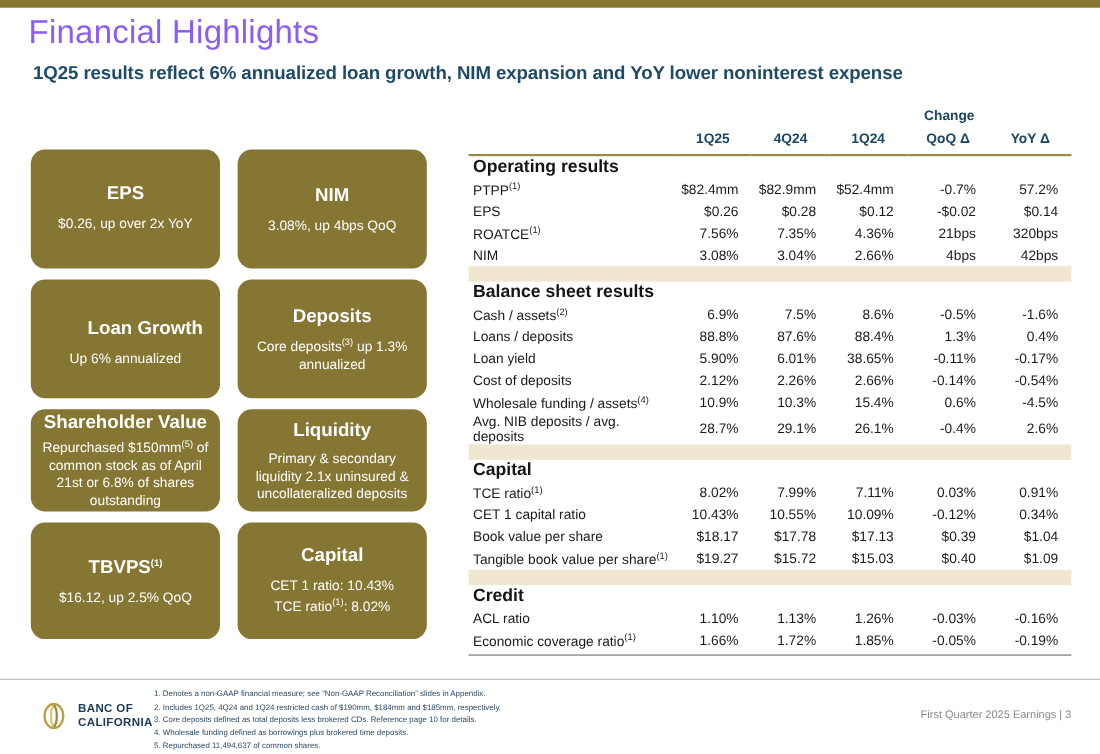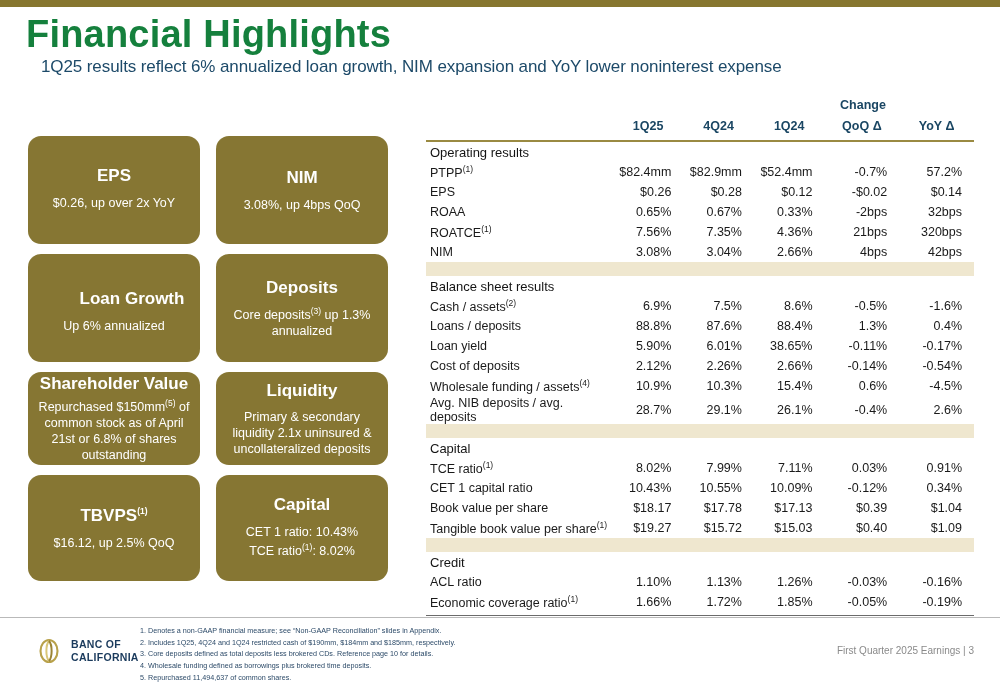--- a/index.html
+++ b/index.html
@@ -5,25 +5,25 @@
   html,body{margin:0;padding:0;}
   body{
     width:1000px;height:685px;background:#ffffff;
     font-family:"Liberation Sans",sans-serif;
     color:#1a4663;overflow:hidden;position:relative;
   }
   .topbar{position:absolute;left:0;top:0;width:1000px;height:7px;background:#86762f;}
 
   .page-title{
     position:absolute;left:26px;top:13px;
-    font-size:38px;font-weight:700;color:#15803d;letter-spacing:.2px;
+    font-size:30px;font-weight:400;color:#8b5cf6;letter-spacing:.2px;
   }
   .page-subtitle{
-    position:absolute;left:41px;top:57px;
-    font-size:17px;font-weight:400;color:#1d4a69;letter-spacing:-.1px;
+    position:absolute;left:30px;top:57px;
+    font-size:17px;font-weight:700;color:#1d4a69;letter-spacing:-.1px;
   }
 
   
   .cards{position:absolute;left:28px;top:136px;width:362px;}
   .card-row{display:flex;gap:16px;margin-bottom:10px;}
   .card{
     width:172px;background:#867633;border-radius:13px;color:#ffffff;
     display:flex;flex-direction:column;align-items:center;justify-content:center;
     text-align:center;padding:6px 9px;box-sizing:border-box;
   }
@@ -56,21 +56,21 @@
   table.fin td.num{text-align:right;padding-right:12px;}
   col.c-lab{width:180px;}
   col.c-v{width:68px;}
   col.c-d{width:72px;}
   tr.hdr td{
     font-size:12.5px;font-weight:bold;color:#1a4663;text-align:center;
     height:20px;padding:0;
   }
   tr.hdr td.num{text-align:center;padding-right:0;}
   tr.rule td{height:4px;padding:0;border-bottom:2.2px solid #9a8a42;}
-  tr.section td{font-weight:normal;color:#141414;font-size:13px;margin-top:32px;}
+  tr.section td{font-weight:bold;color:#141414;font-size:16px;margin-top:32px;}
   tr.band td{height:14px;background:#efe7cf;padding:0;}
   tr.endrule td{height:3px;padding:0;border-bottom:1.4px solid #6b6b6b;}
   sup.fn{font-size:8.5px;vertical-align:super;}
 
   
   .foot-div{position:absolute;left:0;top:617px;width:1000px;height:1px;background:#b9b9b9;}
   .logo{position:absolute;left:36px;top:638px;display:flex;align-items:center;gap:9px;}
   .logo-mark{width:26px;height:26px;position:relative;}
   .logo-text{font-size:10.5px;font-weight:bold;color:#1a3a5c;line-height:1.25;letter-spacing:.3px;}
   .notes{position:absolute;left:140px;top:625px;}
@@ -177,28 +177,20 @@
         </tr>
         <tr>
           <td class="lab"><span>EPS</span></td>
           <td class="num">$0.26</td>
           <td class="num">$0.28</td>
           <td class="num">$0.12</td>
           <td class="num">-$0.02</td>
           <td class="num">$0.14</td>
         </tr>
         <tr>
-          <td class="lab"><span>ROAA</span></td>
-          <td class="num">0.65%</td>
-          <td class="num">0.67%</td>
-          <td class="num">0.33%</td>
-          <td class="num">-2bps</td>
-          <td class="num">32bps</td>
-        </tr>
-        <tr>
           <td class="lab"><span>ROATCE</span><sup class="fn">(1)</sup></td>
           <td class="num">7.56%</td>
           <td class="num">7.35%</td>
           <td class="num">4.36%</td>
           <td class="num">21bps</td>
           <td class="num">320bps</td>
         </tr>
         <tr>
           <td class="lab"><span>NIM</span></td>
           <td class="num">3.08%</td>

